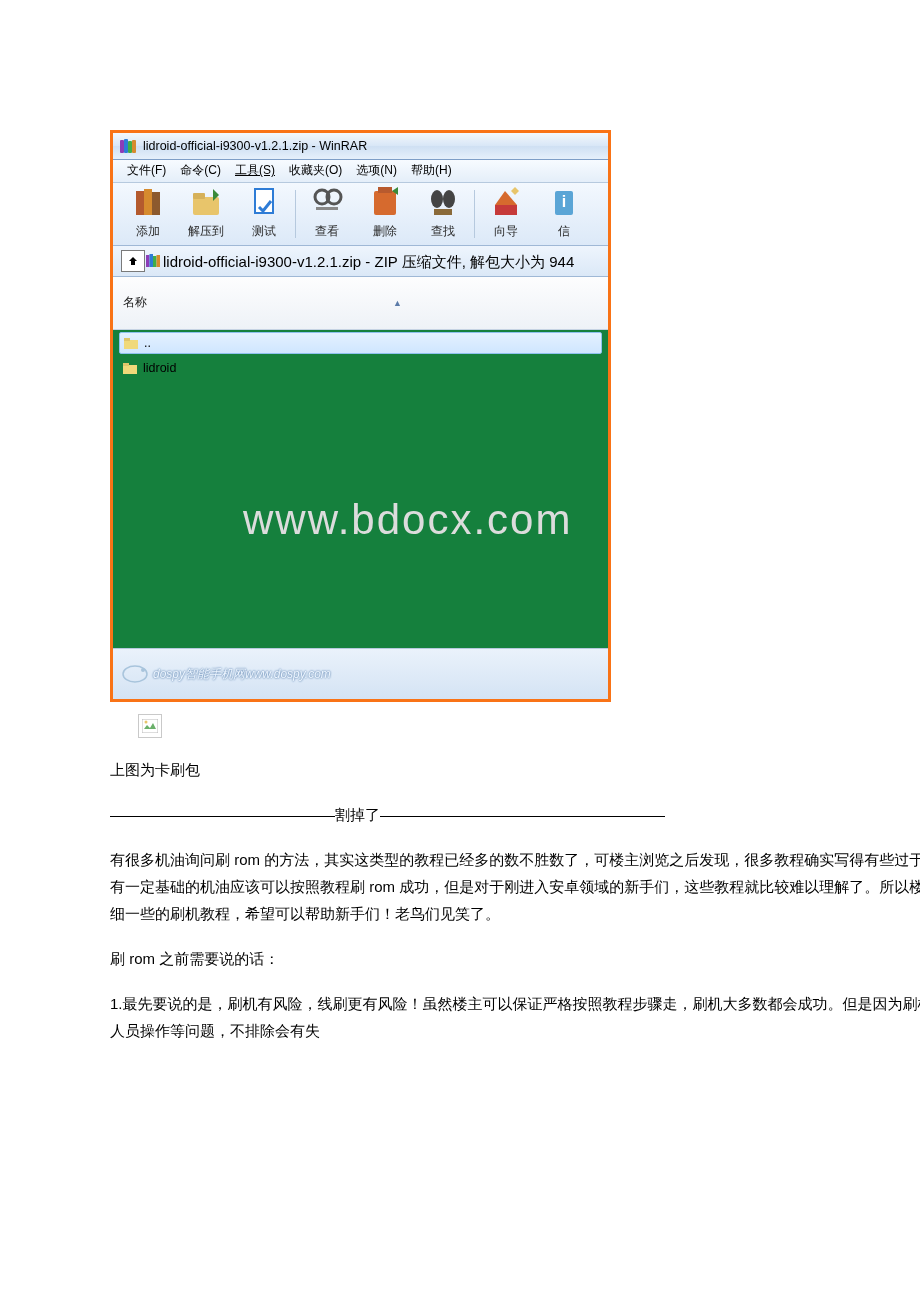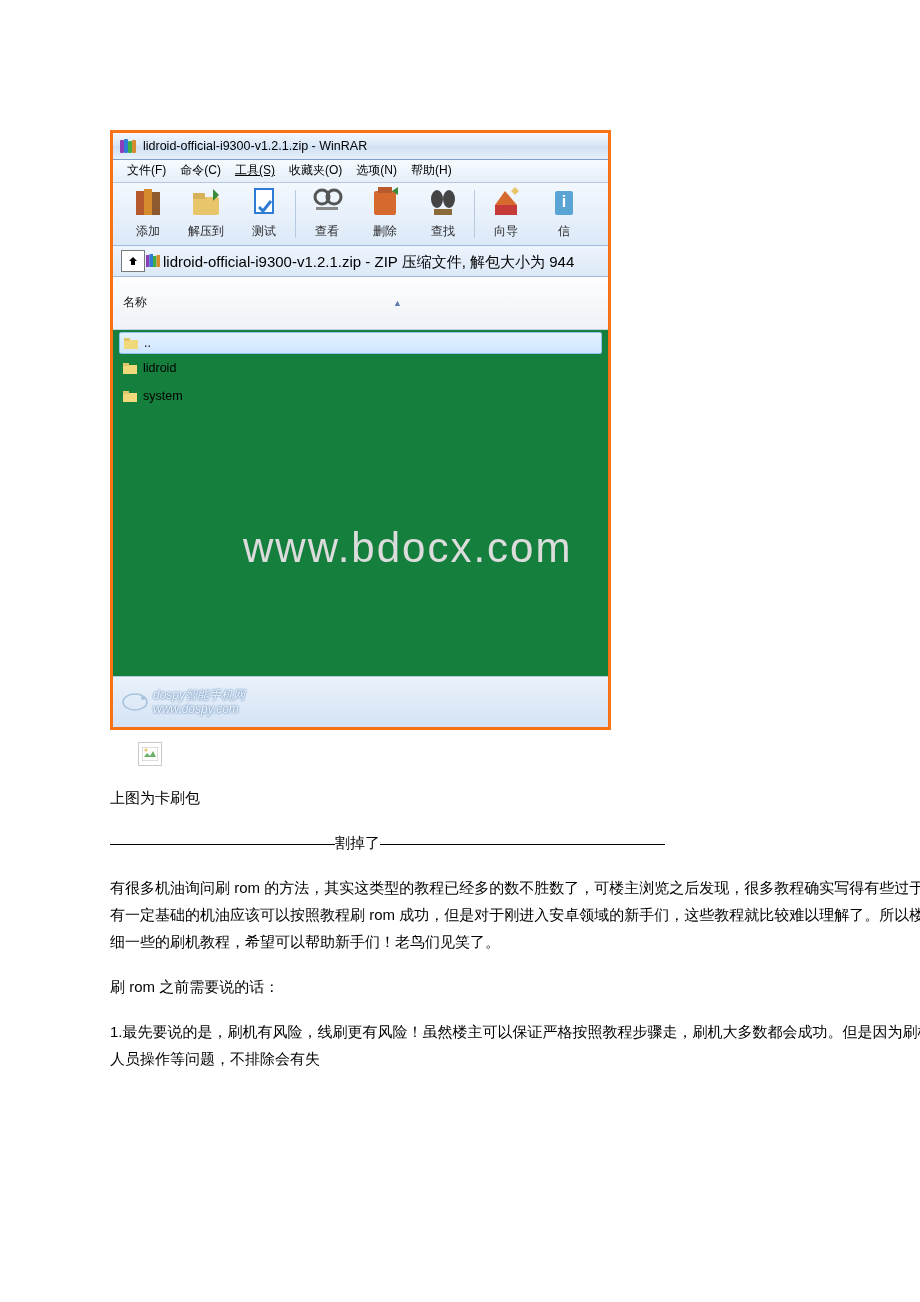--- a/index.html
+++ b/index.html
@@ -146,37 +146,30 @@
           </svg>
           <span>..</span>
         </div>
   <div class="row">
           <svg class="folder" viewBox="0 0 14 12">
             <rect x="0" y="3" width="14" height="9" fill="#f0d97a"></rect>
             <rect x="0" y="1" width="6" height="3" fill="#e0c56a"></rect>
           </svg>
           <span>lidroid</span>
         </div>
-  <div class="row">
-          <svg class="folder" viewBox="0 0 14 12">
-            <rect x="0" y="3" width="14" height="9" fill="#f0d97a"></rect>
-            <rect x="0" y="1" width="6" height="3" fill="#e0c56a"></rect>
-          </svg>
-          <span>system</span>
-        </div>
   <div class="spacer">
           <div class="wm">www.bdocx.com</div>
         </div>
  </div>
  <div class="footer">
   <svg class="logo" viewBox="0 0 28 28">
           <ellipse cx="14" cy="14" rx="12" ry="8" fill="none" stroke="#a8c4dc" stroke-width="1.5"></ellipse>
           <circle cx="22" cy="10" r="2" fill="#a8c4dc"></circle>
         </svg>
-  <div style="display:flex;flex-direction:column;line-height:1.2">
+  <div style="display:flex;line-height:1.2">
    <span class="txt">dospy智能手机网</span>
    <span class="txt">www.dospy.com</span>
   </div>
  </div>
 </div>
 
 <div class="lilimg">
       <svg width="16" height="14" viewBox="0 0 16 14">
         <rect x="0" y="0" width="16" height="14" fill="#fff" stroke="#bbb"></rect>
         <path d="M2 10l3-4 3 3 3-5 3 6z" fill="#6ab06a"></path>

